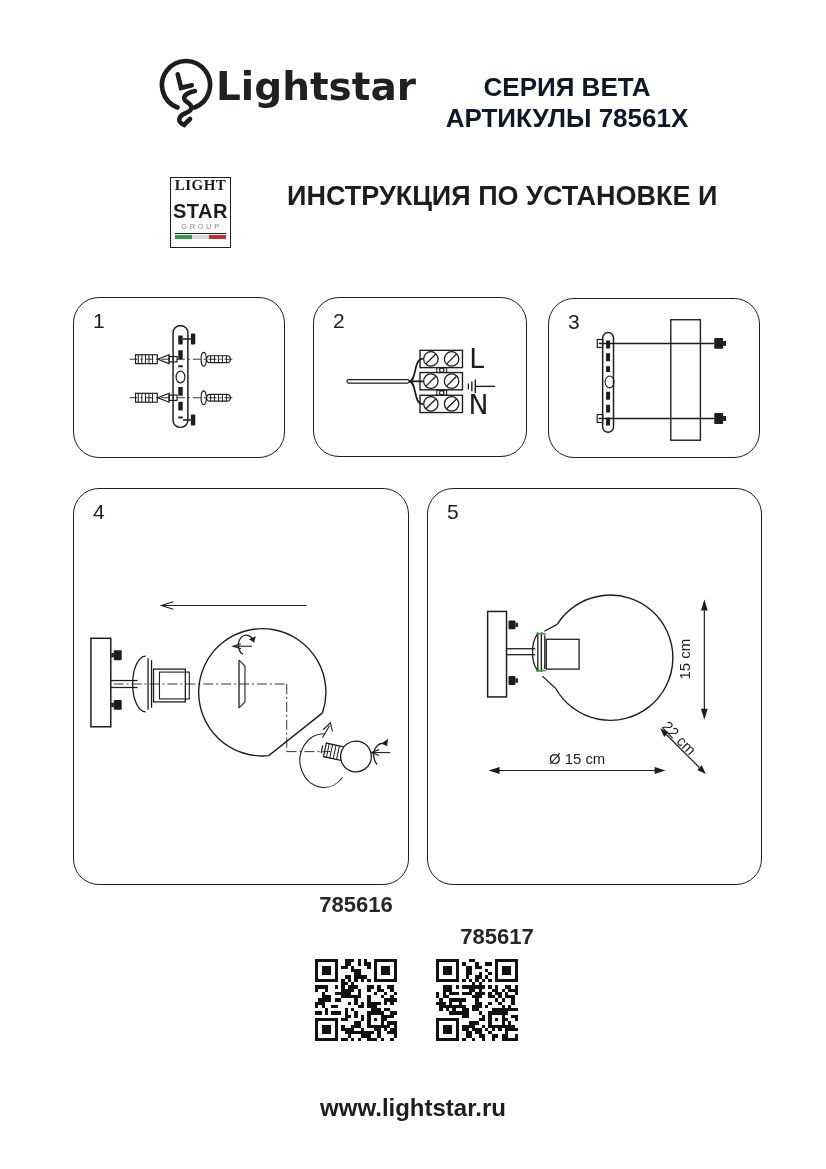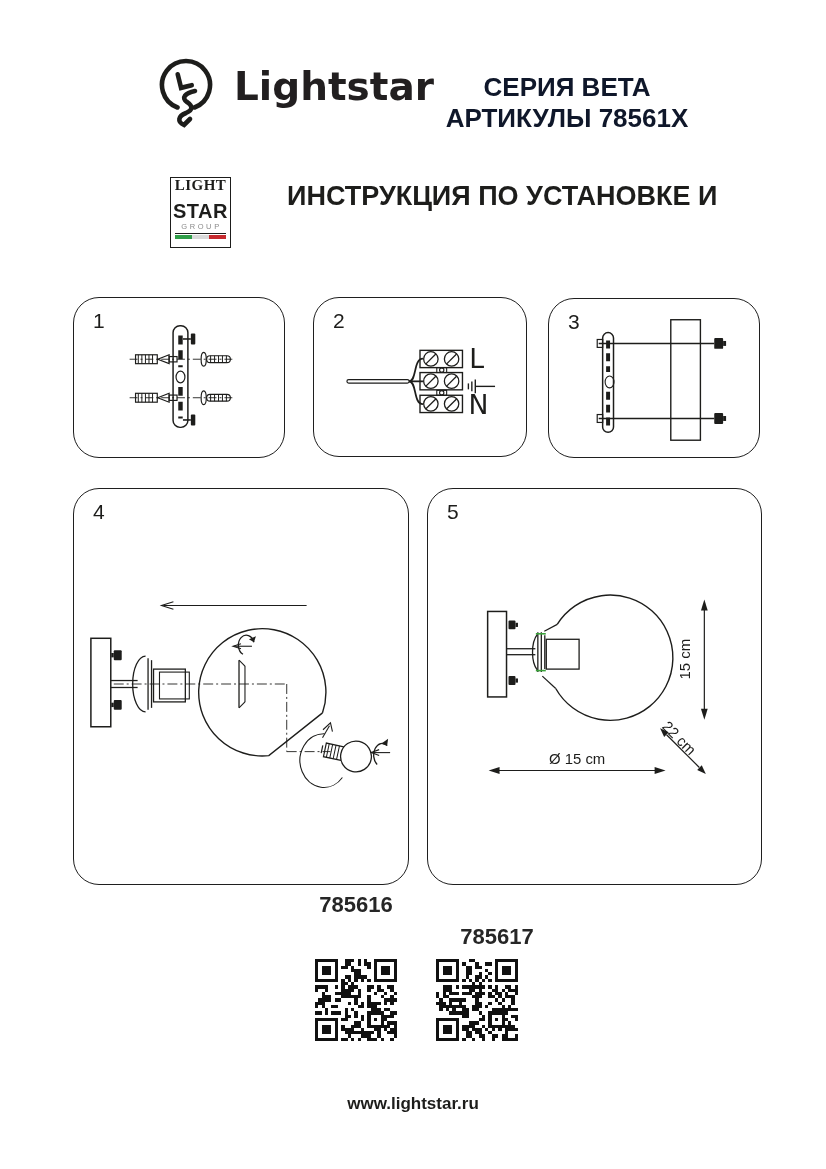--- a/index.html
+++ b/index.html
@@ -23,36 +23,36 @@
   .stepbox{border:1.5px solid #1f1f1f;border-radius:26px;background:#fff;box-sizing:border-box;}
   .stepnum{position:absolute;left:19px;top:11px;font-size:21px;font-weight:400;color:#1d1d1b;}
   .diag{position:absolute;left:0;top:0;width:100%;height:100%;}
   svg{display:block;}
   .ln{stroke:#1d1d1b;fill:none;}
   .fillink{fill:#1d1d1b;stroke:none;}
   .dimtxt{font-family:"Liberation Sans",sans-serif;font-size:15px;fill:#1d1d1b;}
   .termlabel{font-family:"DejaVu Sans",sans-serif;font-size:27px;font-weight:400;fill:#1d1d1b;}
   
   .prodcode{width:130px;text-align:center;font-weight:bold;font-size:22px;color:#262626;}
-  .url{width:826px;text-align:center;font-weight:bold;font-size:17px;color:#1d1d1b;}
+  .url{width:826px;text-align:center;font-weight:bold;font-size:24px;color:#1d1d1b;}
   .qr{image-rendering:pixelated;}
 </style>
 </head>
 <body>
 
 <div class="page">
 
   <svg class="abs" style="left:158px;top:58px;" width="56" height="82" viewBox="0 0 56 82">
     <path class="ln" stroke-width="4.6" stroke-linecap="round" d="M19.5 49.5 A24 24 0 1 1 36.5 49.5"></path>
     <g transform="rotate(-14 26 25)">
       <path class="ln" stroke-width="4.6" stroke-linecap="round" d="M22 15 V29 H33"></path>
     </g>
     <path class="ln" stroke-width="4.6" stroke-linecap="round" d="M37 33 C27 35 23 40 29 44 C35 48 35 52 28 55 C20 58 19 64 26 67 L32 61"></path>
   </svg>
-  <div class="abs wordmark" style="left:216px;top:64px;margin-left:18px;">Lightstar</div>
+  <div class="abs wordmark" style="left:216px;top:64px;">Lightstar</div>
 
   <div class="abs series" style="left:432px;top:72px;">
     <div>СЕРИЯ BETA</div>
     <div>АРТИКУЛЫ 78561X</div>
   </div>
 
   <div class="abs grouplogo" style="left:170px;top:177px;">
     <div class="gl1">LIGHT</div>
     <div class="gl2">STAR</div>
     <div class="gl3">GROUP</div>

